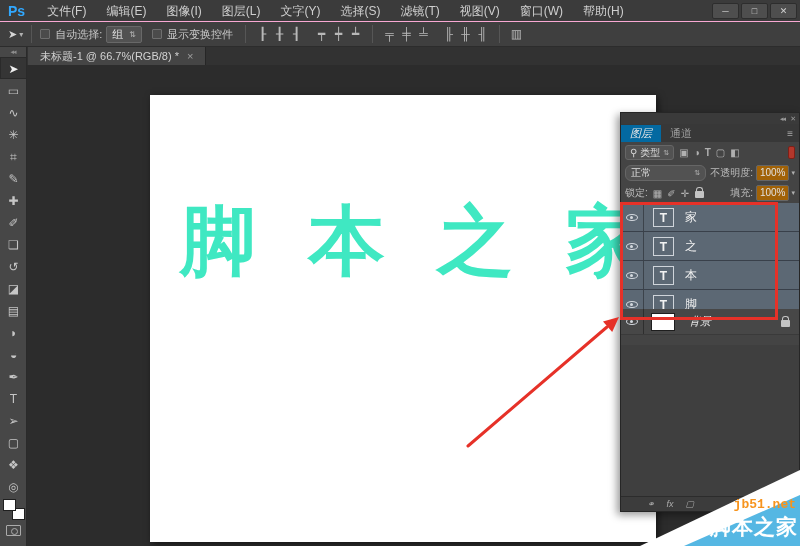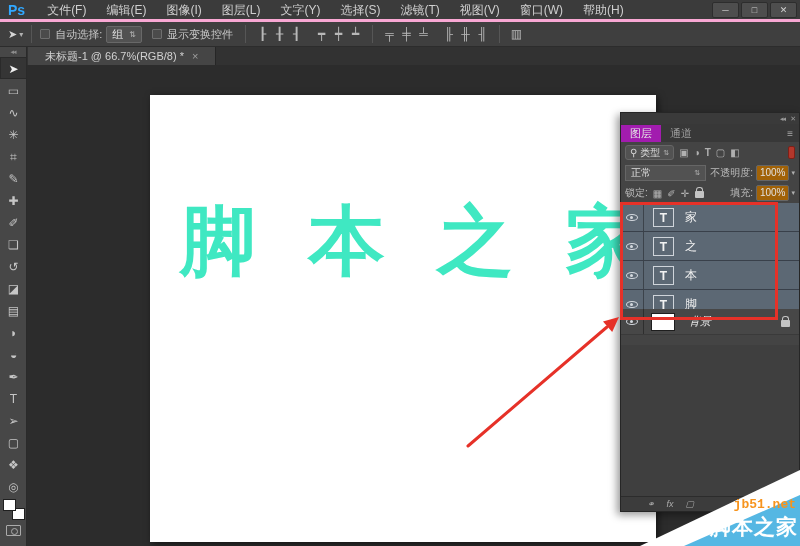--- a/index.html
+++ b/index.html
@@ -3,21 +3,21 @@
 <meta charset="utf-8">
 <style>
   * { margin:0; padding:0; box-sizing:border-box; }
   html,body { background:#222; }
   .app { position:relative; width:800px; height:546px; overflow:hidden;
          background:#2c2c2c; font-family:"Liberation Sans", sans-serif;
          color:#cfcfcf; user-select:none; }
 
   
   .menubar { position:absolute; left:0; top:0; width:800px; height:22px;
-             background:#3b3b3b; border-bottom:3px solid #f9a8d4;
+             background:#3b3b3b; border-bottom:1px solid #f9a8d4;
              display:flex; align-items:center; }
   .ps-logo { color:#31a8ff; font-weight:bold; font-size:14px; padding:0 12px 0 8px; }
   .menu-item { font-size:12px; color:#cfcfcf; padding:0 10px; line-height:22px; cursor:default; }
   .win-controls { margin-left:auto; display:flex; gap:2px; padding-right:3px; }
   .win-btn { width:27px; height:16px; background:#4e4e4e; border:1px solid #2d2d2d;
              border-radius:2px; font-size:9px; color:#d0d0d0; text-align:center; line-height:14px; }
 
   
   .optionsbar { position:absolute; left:0; top:22px; width:800px; height:25px;
                 background:#3f3f3f; border-bottom:1px solid #2c2c2c;
@@ -32,21 +32,21 @@
                 border:1px solid #686868; border-radius:2px; height:17px; padding:0 5px;
                 color:#e0e0e0; margin-right:10px; }
   .sel-arrows { font-size:8px; color:#b5b5b5; }
   .al-ic { font-size:12px; color:#b8b8b8; width:17px; text-align:center; line-height:22px; }
   .al-gap { width:8px; }
 
   
   .tabbar { position:absolute; left:0; top:47px; width:800px; height:18px; background:#323232; }
   .doctab { position:absolute; left:28px; top:0; height:18px; background:#454545;
             border-right:1px solid #262626; display:flex; align-items:center;
-            padding:0 17px; font-size:11px; color:#d2d2d2; white-space:nowrap; }
+            padding:0 12px; font-size:11px; color:#d2d2d2; white-space:nowrap; }
   .tab-close { margin-left:8px; color:#9f9f9f; font-size:11px; }
 
   
   .toolrail { position:absolute; left:0; top:47px; width:27px; height:499px;
               background:#474747; border-right:1px solid #2a2a2a; }
   .rail-head { height:10px; font-size:7px; color:#8d8d8d; text-align:center; line-height:10px; letter-spacing:-1px; }
   .tool { width:27px; height:22px; text-align:center; line-height:22px; cursor:pointer; }
   .tool .tg { font-size:12px; color:#c6c6c6; }
   .tool.sel { background:#353535; box-shadow:inset 0 0 0 1px #2a2a2a; }
   .tool.sel .tg { color:#f0f0f0; }
@@ -67,32 +67,32 @@
 
   
   .layers-panel { position:absolute; left:620px; top:112px; width:180px; height:400px;
                   background:#444444; border:1px solid #262626; z-index:30;
                   box-shadow:-3px 3px 8px rgba(0,0,0,.4); font-size:11px; }
   .dock-head { height:11px; background:#3a3a3a; display:flex; justify-content:flex-end;
                align-items:center; gap:5px; padding-right:4px; }
   .dock-head span { font-size:7px; color:#999; letter-spacing:-1px; line-height:11px; }
   .panel-tabs { height:18px; background:#383838; display:flex; align-items:flex-end; }
   .ptab { height:17px; line-height:17px; padding:0 9px; font-size:11px; color:#9c9c9c; }
-  .ptab.active { background:#a21caf; color:#e4e4e4; }
+  .ptab.active { background:#0369a1; color:#e4e4e4;font-style:italic; }
   .pmenu { margin-left:auto; padding-right:6px; color:#a8a8a8; font-size:10px; line-height:17px; }
   .filter-row { height:21px; background:#444; display:flex; align-items:center; padding:0 4px; gap:5px; }
   .filter-combo { display:inline-flex; align-items:center; gap:3px; background:#525252;
                   border:1px solid #666; border-radius:3px; height:15px; padding:0 4px; color:#d8d8d8; font-size:10px; }
   .filter-combo .mini, .p-select .mini { font-size:7px; color:#b0b0b0; }
   .f-ic { font-size:10px; color:#b0b0b0; }
   .f-ic.tt { font-weight:bold; font-size:10px; }
   .f-toggle { margin-left:auto; width:7px; height:13px; background:#b3372b; border-radius:2px; border:1px solid #7e2017; }
   .blend-row { height:20px; display:flex; align-items:center; padding:0 4px; }
   .p-select { display:inline-flex; align-items:center; justify-content:space-between; width:84px;
-              background:#525252; border:1px solid #666; border-radius:0; height:16px;
+              background:#525252; border:1px solid #666; border-radius:6px; height:16px;
               padding:0 5px; color:#e0e0e0; font-size:10px; }
   .p-label { color:#bdbdbd; font-size:10px; margin-left:4px; white-space:nowrap; }
   .p-value { background:#a16207; border:1px solid #666; border-radius:2px; height:16px;
              padding:0 3px; color:#e0e0e0; font-size:10px; line-height:14px; margin-left:3px; }
   .p-caret { font-size:7px; color:#b0b0b0; margin-left:2px; }
   .lock-row { height:20px; display:flex; align-items:center; padding:0 4px; }
   .l-ic { font-size:10px; color:#b5b5b5; margin-left:5px; }
   .padlock { width:9px; height:7px; background:#c4c4c4; border-radius:1px; position:relative; margin-left:6px; margin-top:3px; }
   .padlock::before { content:''; position:absolute; left:1px; top:-4px; width:5px; height:4px;
                      border:1.5px solid #c4c4c4; border-bottom:none; border-radius:3px 3px 0 0; }

